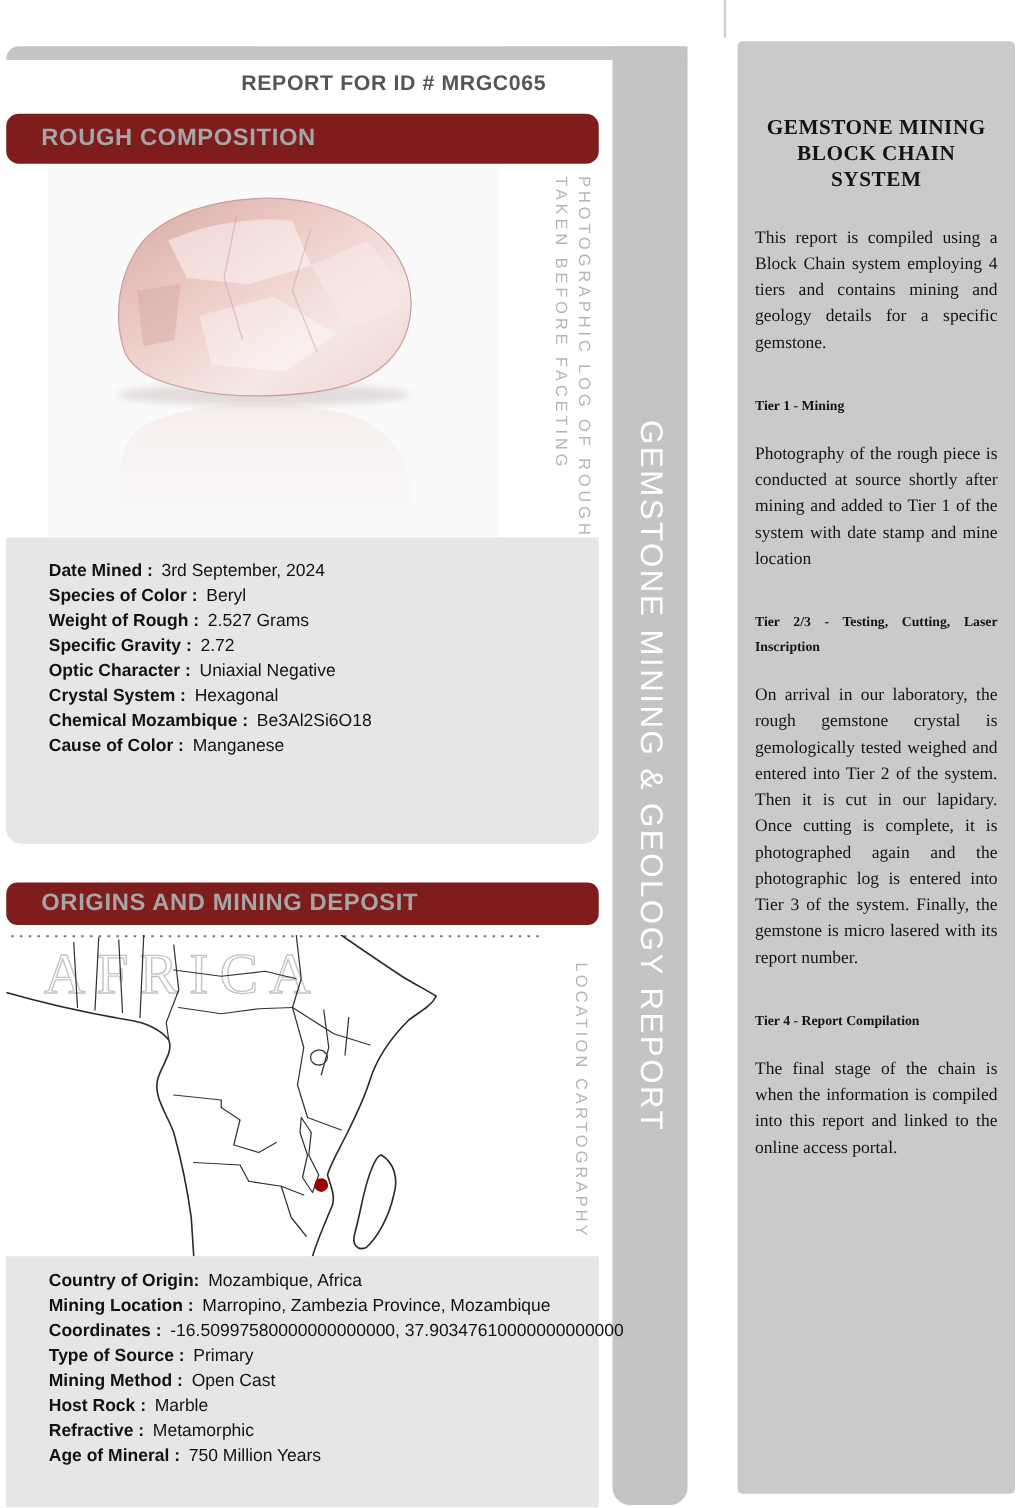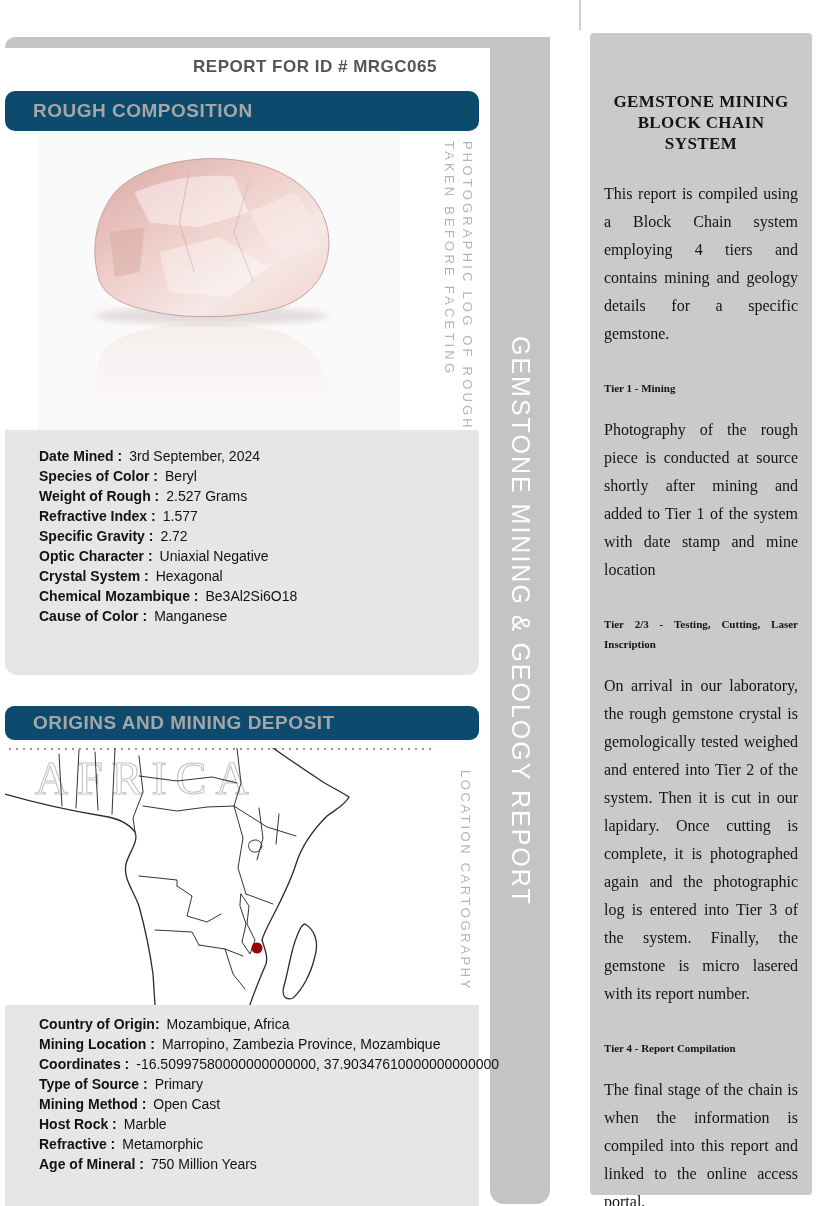--- a/index.html
+++ b/index.html
@@ -15,21 +15,21 @@
   .banner{position:absolute;left:490px;top:37px;width:60px;height:1167px;background:#c4c4c4;
           border-radius:0 0 14px 14px;display:flex;align-items:center;justify-content:center;}
   .banner-text{writing-mode:vertical-rl;text-orientation:mixed;color:#ffffff;font-size:25px;
                letter-spacing:2px;white-space:nowrap;}
 
   
   .report-title{position:absolute;left:150px;top:57px;width:330px;text-align:center;
                 font-size:17px;font-weight:bold;color:#555;letter-spacing:.5px;}
 
   
-  .section-bar{position:absolute;left:5px;width:474px;background:#0c4a6e;border-radius:10px;
+  .section-bar{position:absolute;left:5px;width:474px;background:#7f1d1d;border-radius:10px;
                color:#a6a6a6;font-weight:bold;font-size:19px;letter-spacing:.5px;
                display:flex;align-items:center;padding-left:28px;box-sizing:border-box;}
   .bar-rough{top:91px;height:40px;}
   .bar-origins{top:706px;height:34px;border-radius:9px;}
 
   
   .photo-box{position:absolute;left:38px;top:133px;width:362px;height:298px;background:#fbfafa;}
   .photo-box svg{width:100%;height:100%;display:block;}
 
   
@@ -49,21 +49,21 @@
 
   
   .map-box{position:absolute;left:5px;top:748px;width:474px;height:257px;background:#fff;}
   .map-box svg{width:100%;height:100%;display:block;}
 
   
   .sidebar{position:absolute;left:590px;top:33px;width:222px;height:1162px;background:#cacaca;
            border-radius:4px;box-sizing:border-box;padding:58px 14px 12px 14px;
            font-family:"Liberation Serif",serif;color:#141414;}
   .sb-title{text-align:center;font-weight:bold;font-size:17px;line-height:21px;letter-spacing:.4px;}
-  .sb-p{font-size:16px;line-height:28px;text-align:justify;margin-top:18px;}
+  .sb-p{font-size:14px;line-height:21px;text-align:justify;margin-top:18px;}
   .sb-intro{margin-top:26px;}
   .sb-h{font-size:11px;font-weight:bold;line-height:20px;text-align:justify;margin-top:30px;}
 </style>
 </head>
 <body>
 
 <div class="page">
 
   <div class="top-divider"></div>
   <div class="top-bar"></div>
@@ -112,21 +112,20 @@
 
   <div class="vcaption cap-photo">
     <div>PHOTOGRAPHIC LOG OF ROUGH</div>
     <div>TAKEN BEFORE FACETING</div>
   </div>
 
   <div class="panel panel-rough">
     <div class="frow"><span class="flabel">Date Mined :</span><span class="fvalue">3rd September, 2024</span></div>
     <div class="frow"><span class="flabel">Species of Color :</span><span class="fvalue">Beryl</span></div>
     <div class="frow"><span class="flabel">Weight of Rough :</span><span class="fvalue">2.527 Grams</span></div>
-    <div class="frow"><span class="flabel">Refractive Index :</span><span class="fvalue">1.577</span></div>
     <div class="frow"><span class="flabel">Specific Gravity :</span><span class="fvalue">2.72</span></div>
     <div class="frow"><span class="flabel">Optic Character :</span><span class="fvalue">Uniaxial Negative</span></div>
     <div class="frow"><span class="flabel">Crystal System :</span><span class="fvalue">Hexagonal</span></div>
     <div class="frow"><span class="flabel">Chemical Mozambique :</span><span class="fvalue">Be3Al2Si6O18</span></div>
     <div class="frow"><span class="flabel">Cause of Color :</span><span class="fvalue">Manganese</span></div>
   </div>
 
   <div class="section-bar bar-origins">
     <span>ORIGINS AND MINING DEPOSIT</span>
   </div>

